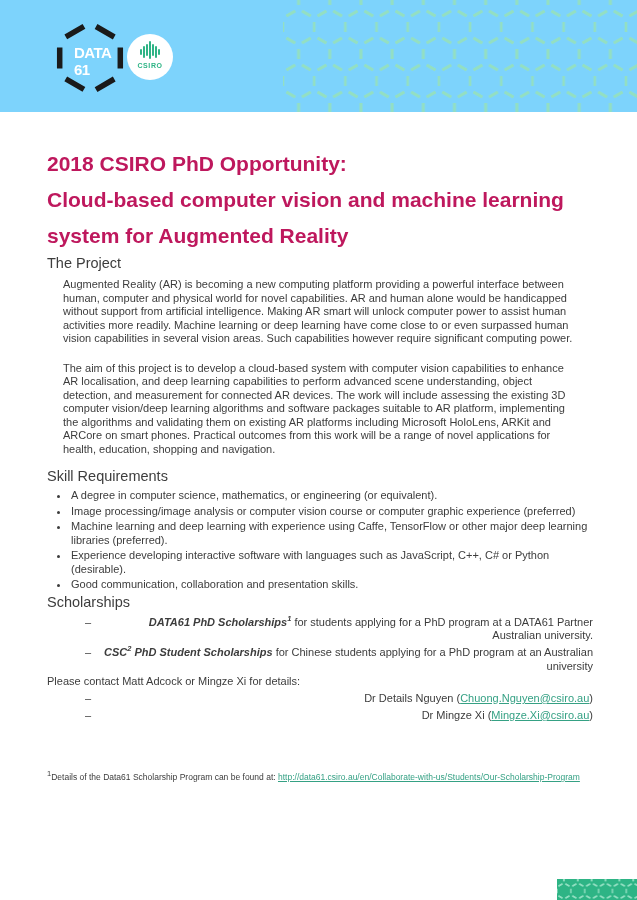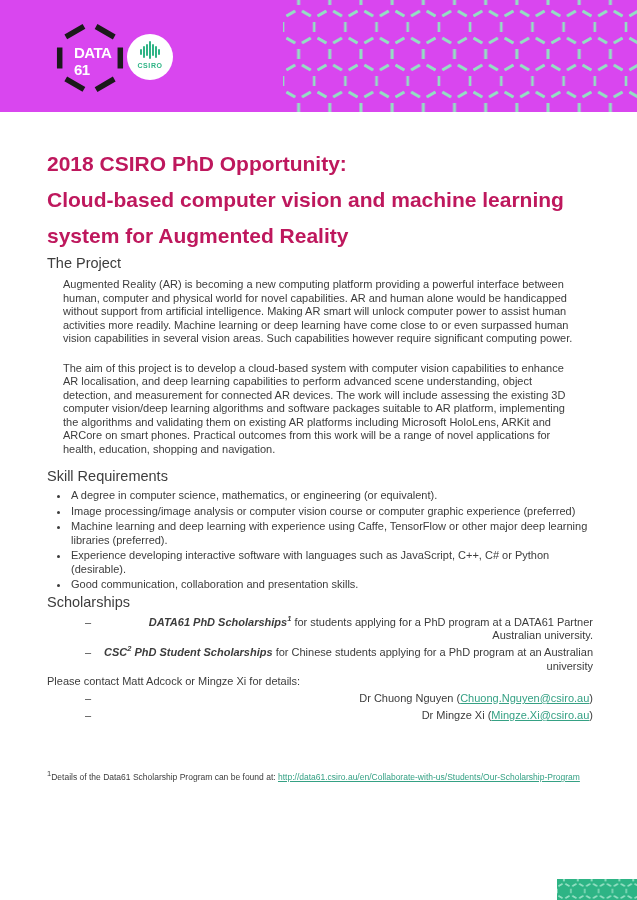--- a/index.html
+++ b/index.html
@@ -1,21 +1,21 @@
 <!DOCTYPE html>
 <html><head>
 <meta charset="utf-8">
 <style>
   html,body { margin:0; padding:0; background:#ffffff; }
   .page {
     position:relative; width:637px; height:900px; background:#ffffff;
     font-family:"Liberation Sans", sans-serif; color:#3c3c3c; overflow:hidden;
   }
   
-  .header { position:absolute; top:0; left:0; width:637px; height:112px; background:#d946ef; }
+  .header { position:absolute; top:0; left:0; width:637px; height:112px; background:#7dd3fc; }
   .logo-d61 { position:absolute; left:52px; top:20px; }
   .logo-csiro { position:absolute; left:127px; top:34px; }
   .hexfield { position:absolute; top:0; right:0; width:354px; height:112px; }
   
   .corner-chip { position:absolute; right:0; bottom:0; width:80px; height:21px; background:#2eb485; }
   
   .sec { position:absolute; left:47px; width:546px; }
   .title-block { top:146px; }
   h1 { margin:0; font-size:21px; line-height:36px; font-weight:bold; color:#be185d; letter-spacing:0; }
   h2 { margin:0; font-size:14.5px; line-height:20px; font-weight:400; color:#3d3d3d; }
@@ -113,21 +113,21 @@
     <div class="dash-row body-txt">
       <span class="dash">–</span>
       <span class="dash-text"><span class="bi">CSC</span><sup class="bi">2</sup><span class="bi"> PhD Student Scholarships</span><span> for Chinese students applying for a PhD program at an Australian university</span></span>
     </div>
   </div>
 
   <div class="sec sec-apply">
     <p class="intro body-txt">Please contact Matt Adcock or Mingze Xi for details:</p>
     <div class="dash-row body-txt">
       <span class="dash">–</span>
-      <span class="dash-text"><span>Dr Chuong Nguyen (</span><a class="link">Chuong.Nguyen@csiro.au</a><span>)</span></span>
+      <span class="dash-text"><span>Dr Details Nguyen (</span><a class="link">Chuong.Nguyen@csiro.au</a><span>)</span></span>
     </div>
     <div class="dash-row body-txt">
       <span class="dash">–</span>
       <span class="dash-text"><span>Dr Mingze Xi (</span><a class="link">Mingze.Xi@csiro.au</a><span>)</span></span>
     </div>
   </div>
 
   <div class="sec sec-footnotes">
     <span class="fn-line"><sup>1</sup><span>Details of the Data61 Scholarship Program can be found at: </span><a class="link">http://data61.csiro.au/en/Collaborate-with-us/Students/Our-Scholarship-Program</a></span>
   </div>

